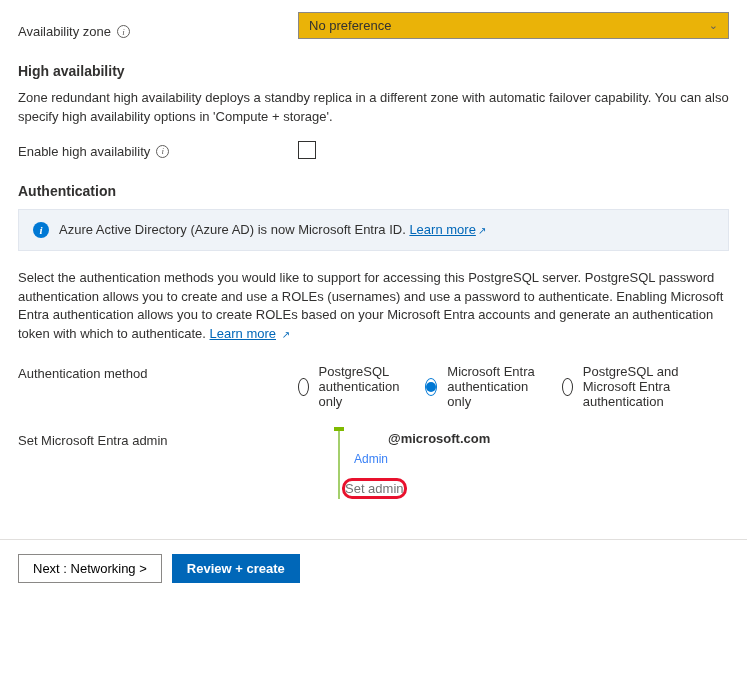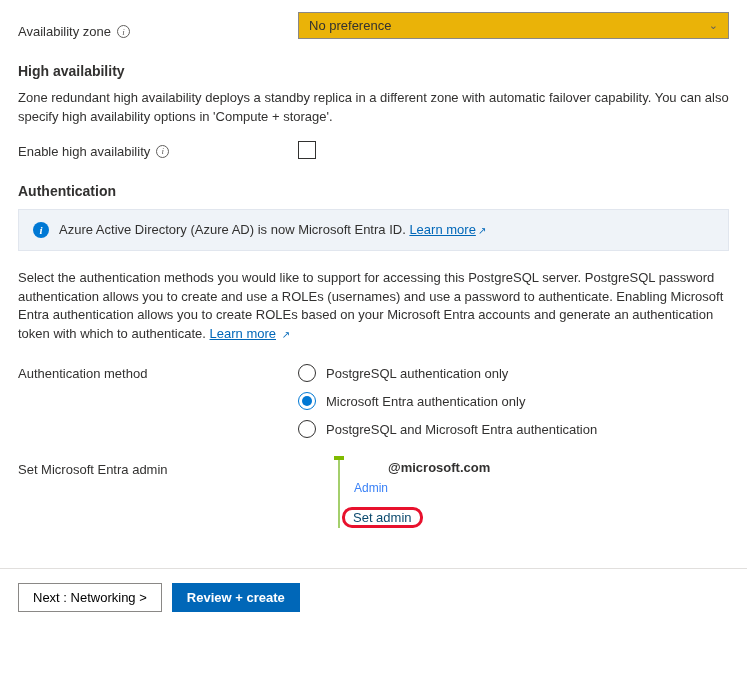--- a/index.html
+++ b/index.html
@@ -48,21 +48,21 @@
     }
     .banner-icon {
       width: 16px; height: 16px; border-radius: 50%;
       background: #0078d4; color: #fff;
       display: inline-flex; align-items: center; justify-content: center;
       font-size: 11px; font-weight: bold; font-style: italic; font-family: serif;
       flex-shrink: 0;
     }
     .link { color: #0067b8; text-decoration: underline; cursor: pointer; }
     .ext-icon { font-size: 10px; color: #0067b8; margin-left: 2px; }
-    .radio-stack { display: flex; flex-direction: column; gap: 10px; }
+    .radio-stack { display: flex; gap: 10px; }
     .radio-row { display: flex; align-items: center; gap: 10px; cursor: pointer; }
     .radio-outer {
       width: 18px; height: 18px; border-radius: 50%;
       border: 1px solid #323130;
       display: inline-flex; align-items: center; justify-content: center;
     }
     .radio-outer.selected { border-color: #0078d4; }
     .radio-inner {
       width: 10px; height: 10px; border-radius: 50%;
       background: #0078d4;
@@ -73,22 +73,22 @@
       position: relative;
       padding-left: 0;
     }
     .admin-top-mark {
       position: absolute; top: -4px; left: -6px;
       width: 10px; height: 4px; background: #7fba00;
     }
     .admin-email { padding-left: 48px; font-weight: 600; font-size: 13px; margin-bottom: 6px; }
     .admin-role { padding-left: 14px; font-size: 12px; color: #3b82f6; margin-bottom: 12px; }
     .set-admin-link {
-      color: #0c4a6e; font-size: 13px; cursor: pointer;
-      padding: 2px 8px;
+      color: #737373; font-size: 13px; cursor: pointer;
+      padding: 2px 0;
     }
     .highlight-box {
       border: 3px solid #e8112d; border-radius: 10px;
       display: inline-block;
       margin-left: 2px;
     }
     .footer-bar {
       border-top: 1px solid #e1dfdd;
       margin-top: 40px;
       padding: 14px 0;

